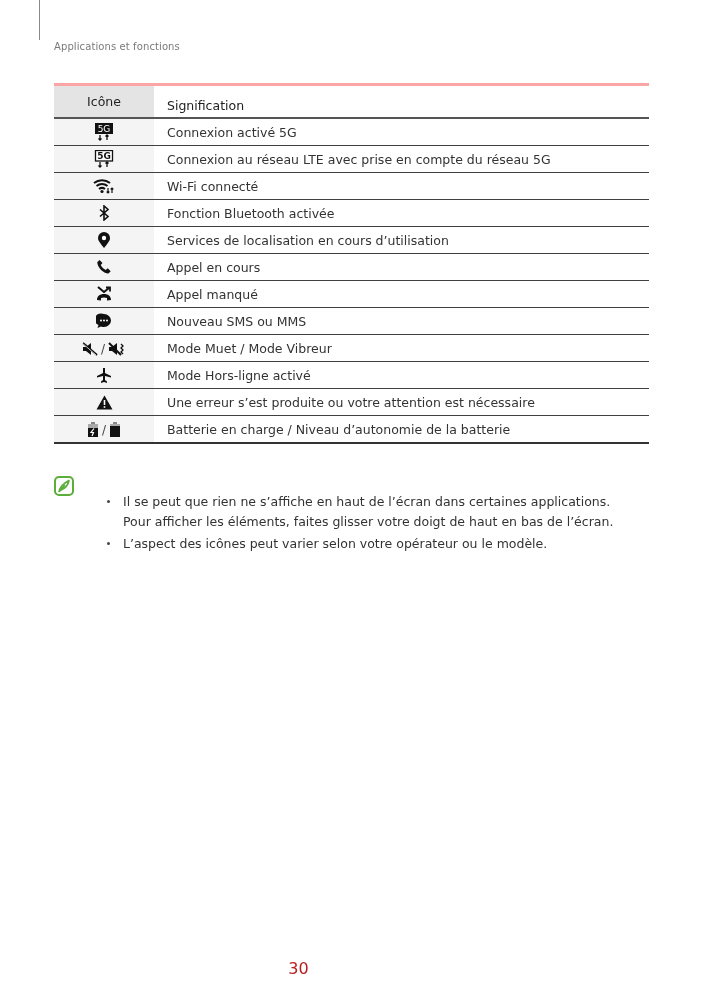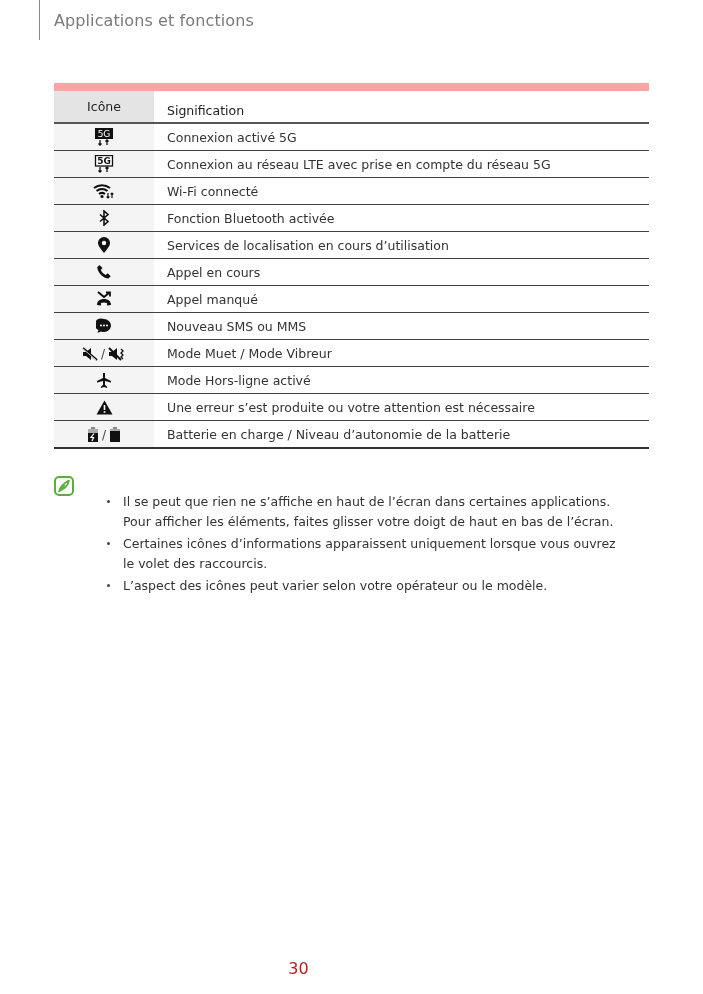--- a/index.html
+++ b/index.html
@@ -5,28 +5,28 @@
   html, body { margin: 0; padding: 0; background: #ffffff; }
   body {
     width: 703px; height: 994px; position: relative; overflow: hidden;
     font-family: "DejaVu Sans", sans-serif;
     color: #333333;
   }
   .side-rule {
     position: absolute; left: 39px; top: 0; width: 1px; height: 40px; background: #8a8a8a;
   }
   .running-header {
-    position: absolute; left: 54px; top: 11px;
-    font-size: 16px; color: #7a7a7a; letter-spacing: 0.1px;
+    position: absolute; left: 54px; top: 41px;
+    font-size: 10px; color: #7a7a7a; letter-spacing: 0.1px;
   }
   table.icons {
     position: absolute; left: 54px; top: 83px; width: 595px;
     border-collapse: collapse; font-size: 12.5px;
   }
-  table.icons thead tr { border-top: 8px solid #fca5a5; border-bottom: 2px solid #555555; }
+  table.icons thead tr { border-top: 3px solid #fca5a5; border-bottom: 2px solid #555555; }
   table.icons th {
     font-weight: normal; text-align: left; height: 23px; padding: 8px 0 0 13px; color: #222;
   }
   table.icons th.col-icon { background: #e4e4e4; text-align: center; padding: 0; width: 100px; }
   table.icons td { height: 26px; padding: 0; border-bottom: 1px solid #404040; }
   table.icons td.icon-cell { background: #f4f4f4; text-align: center; width: 100px; }
   table.icons td.meaning-cell { padding-left: 13px; color: #333; }
   table.icons tbody tr:last-child td { border-bottom: 2px solid #333; }
   .ico { display: inline-flex; align-items: center; justify-content: center; vertical-align: middle; }
   .ico svg { display: block; }
@@ -196,18 +196,17 @@
 
 <div class="note">
   <span class="note-icon">
     <svg width="20" height="20" viewBox="0 0 20 20">
         <rect x="1" y="1" width="18" height="18" rx="4" fill="#fff" stroke="#5cae3a" stroke-width="2"></rect>
         <path d="M5 15.5c1-4 4-8 10-11-1 5-4 8-8 9.5L5 15.5z M5 15.5L11 9" stroke="#5cae3a" stroke-width="1.6" fill="none" stroke-linejoin="round"></path>
       </svg>
   </span>
   <ul class="note-list">
     <li>Il se peut que rien ne s’affiche en haut de l’écran dans certaines applications. Pour afficher les éléments, faites glisser votre doigt de haut en bas de l’écran.</li>
-    <li>Certaines icônes d’informations apparaissent uniquement lorsque vous ouvrez le volet des raccourcis.</li>
     <li>L’aspect des icônes peut varier selon votre opérateur ou le modèle.</li>
   </ul>
 </div>
 
 <div class="page-number">30</div>
 
 </body></html>

